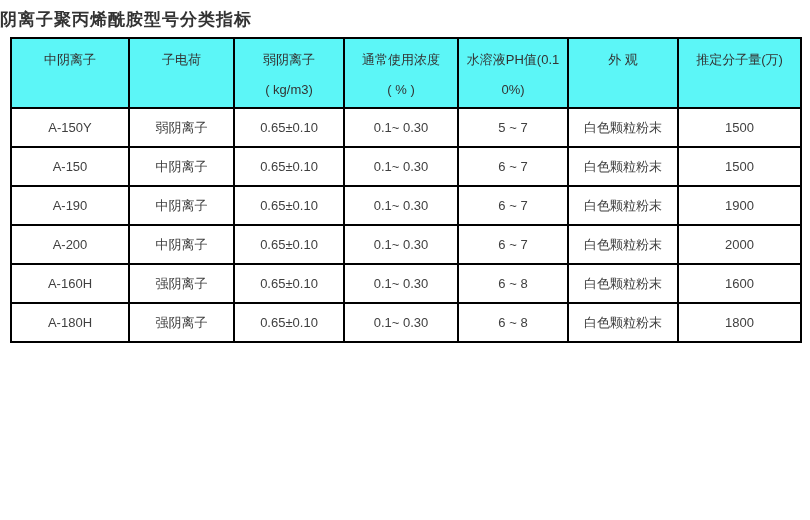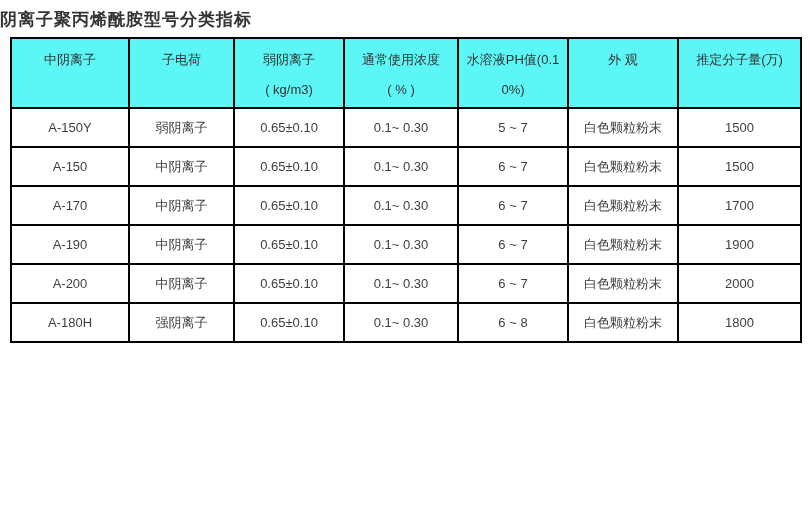--- a/index.html
+++ b/index.html
@@ -124,47 +124,47 @@
         <tr>
           <td>A-150</td>
           <td>中阴离子</td>
           <td>0.65±0.10</td>
           <td>0.1~ 0.30</td>
           <td>6 ~ 7</td>
           <td>白色颗粒粉末</td>
           <td>1500</td>
         </tr>
         <tr>
-          <td>A-170</td>
-          <td>中阴离子</td>
-          <td>0.65±0.10</td>
-          <td>0.1~ 0.30</td>
-          <td>6 ~ 7</td>
-          <td>白色颗粒粉末</td>
-          <td>1700</td>
-        </tr>
-        <tr>
           <td>A-190</td>
           <td>中阴离子</td>
           <td>0.65±0.10</td>
           <td>0.1~ 0.30</td>
           <td>6 ~ 7</td>
           <td>白色颗粒粉末</td>
           <td>1900</td>
         </tr>
         <tr>
           <td>A-200</td>
           <td>中阴离子</td>
           <td>0.65±0.10</td>
           <td>0.1~ 0.30</td>
           <td>6 ~ 7</td>
           <td>白色颗粒粉末</td>
           <td>2000</td>
         </tr>
         <tr>
+          <td>A-160H</td>
+          <td>强阴离子</td>
+          <td>0.65±0.10</td>
+          <td>0.1~ 0.30</td>
+          <td>6 ~ 8</td>
+          <td>白色颗粒粉末</td>
+          <td>1600</td>
+        </tr>
+        <tr>
           <td>A-180H</td>
           <td>强阴离子</td>
           <td>0.65±0.10</td>
           <td>0.1~ 0.30</td>
           <td>6 ~ 8</td>
           <td>白色颗粒粉末</td>
           <td>1800</td>
         </tr>
       </tbody>
   </table>

